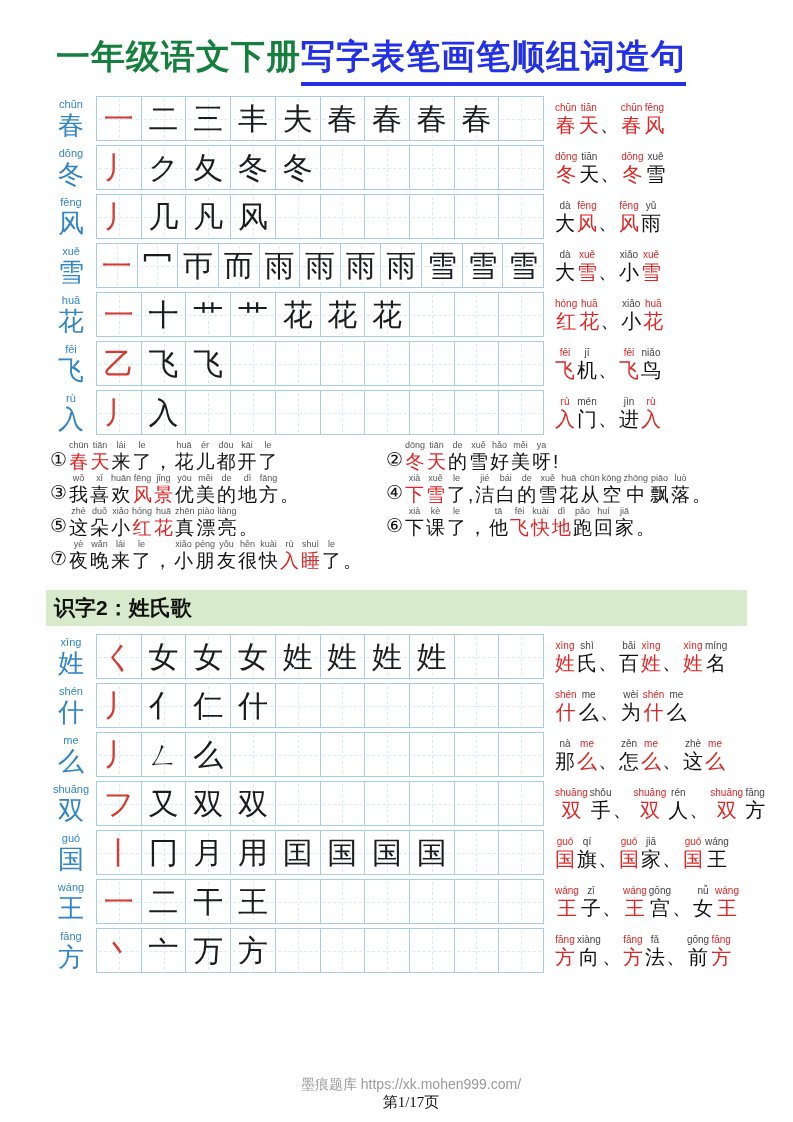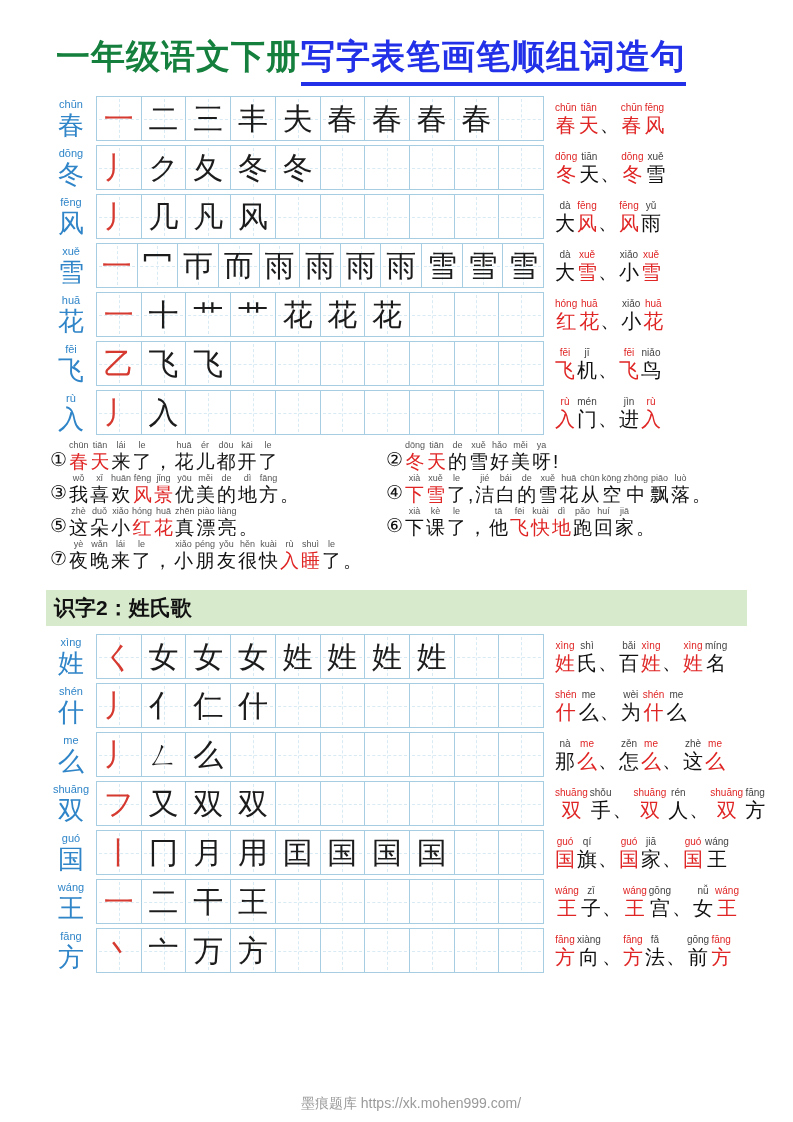--- a/index.html
+++ b/index.html
@@ -1147,15 +1147,16 @@
               <span class="upy">fāng</span>
               <span class="uhz">方</span>
             </span>
           </div>
         </div>
       </div>
   </section>
 
   <div class="footer">
     <div class="site">墨痕题库 https://xk.mohen999.com/</div>
+    <div class="pagenum">第1/17页</div>
   </div>
 
 </div>
 
 </body></html>

